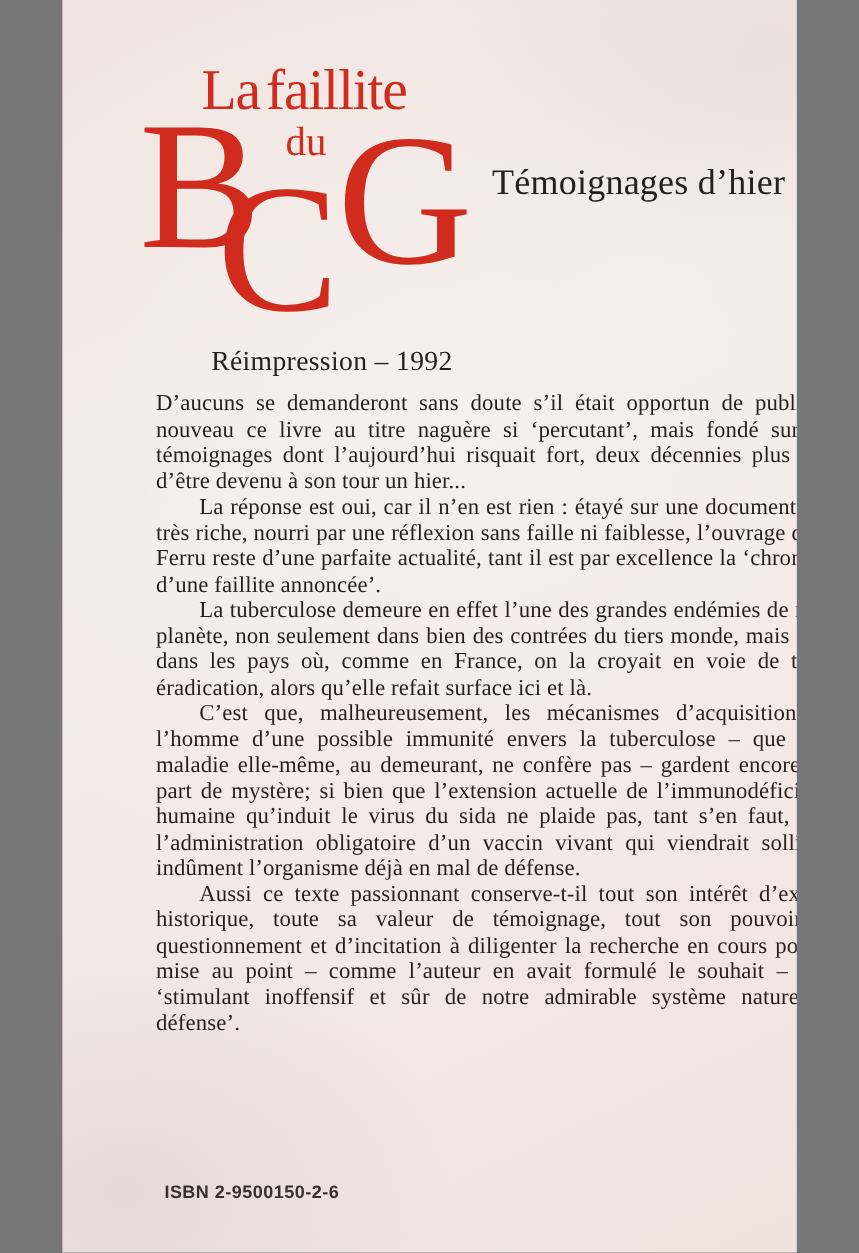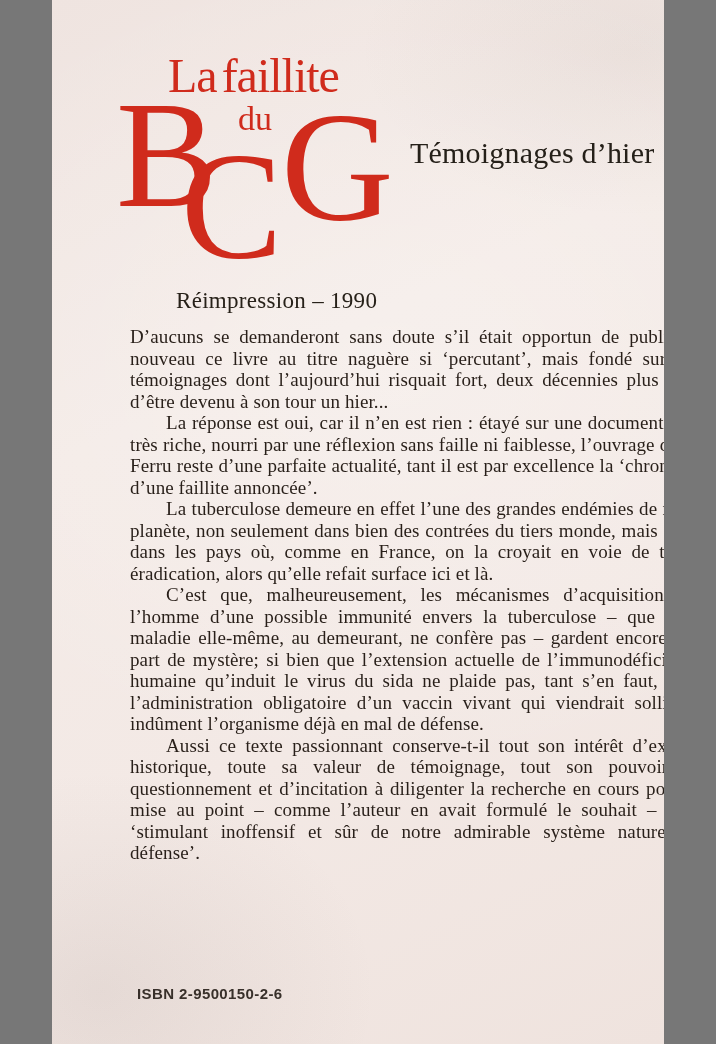--- a/index.html
+++ b/index.html
@@ -87,21 +87,21 @@
   <div class="abs big-letter red letter-b">B</div>
   <div class="abs big-letter red letter-c">C</div>
   <div class="abs big-letter red letter-g">G</div>
 
   <div class="abs subtitle">
     <div>Témoignages d’hier</div>
   </div>
 
   <div class="abs print-speck"></div>
 
-  <div class="abs reprint">Réimpression – 1990</div>
+  <div class="abs reprint">Réimpression – 1992</div>
 
   <div class="abs body-text">
     <p>D’aucuns se demanderont sans doute s’il était opportun de publier à nouveau ce livre au titre naguère si ‘percutant’, mais fondé sur des témoignages dont l’aujourd’hui risquait fort, deux décennies plus tard, d’être devenu à son tour un hier...</p>
     <p class="indent">La réponse est oui, car il n’en est rien : étayé sur une documentation très riche, nourri par une réflexion sans faille ni faiblesse, l’ouvrage du Dʳ Ferru reste d’une parfaite actualité, tant il est par excellence la ‘chronique d’une faillite annoncée’.</p>
     <p class="indent">La tuberculose demeure en effet l’une des grandes endémies de notre planète, non seulement dans bien des contrées du tiers monde, mais aussi dans les pays où, comme en France, on la croyait en voie de totale éradication, alors qu’elle refait surface ici et là.</p>
     <p class="indent">C’est que, malheureusement, les mécanismes d’acquisition par l’homme d’une possible immunité envers la tuberculose – que cette maladie elle-même, au demeurant, ne confère pas – gardent encore une part de mystère; si bien que l’extension actuelle de l’immunodéficience humaine qu’induit le virus du sida ne plaide pas, tant s’en faut, pour l’administration obligatoire d’un vaccin vivant qui viendrait solliciter indûment l’organisme déjà en mal de défense.</p>
     <p class="indent">Aussi ce texte passionnant conserve-t-il tout son intérêt d’exposé historique, toute sa valeur de témoignage, tout son pouvoir de questionnement et d’incitation à diligenter la recherche en cours pour la mise au point – comme l’auteur en avait formulé le souhait – d’un ‘stimulant inoffensif et sûr de notre admirable système naturel de défense’.</p>
   </div>
 
   <div class="abs isbn">ISBN 2-9500150-2-6</div>

